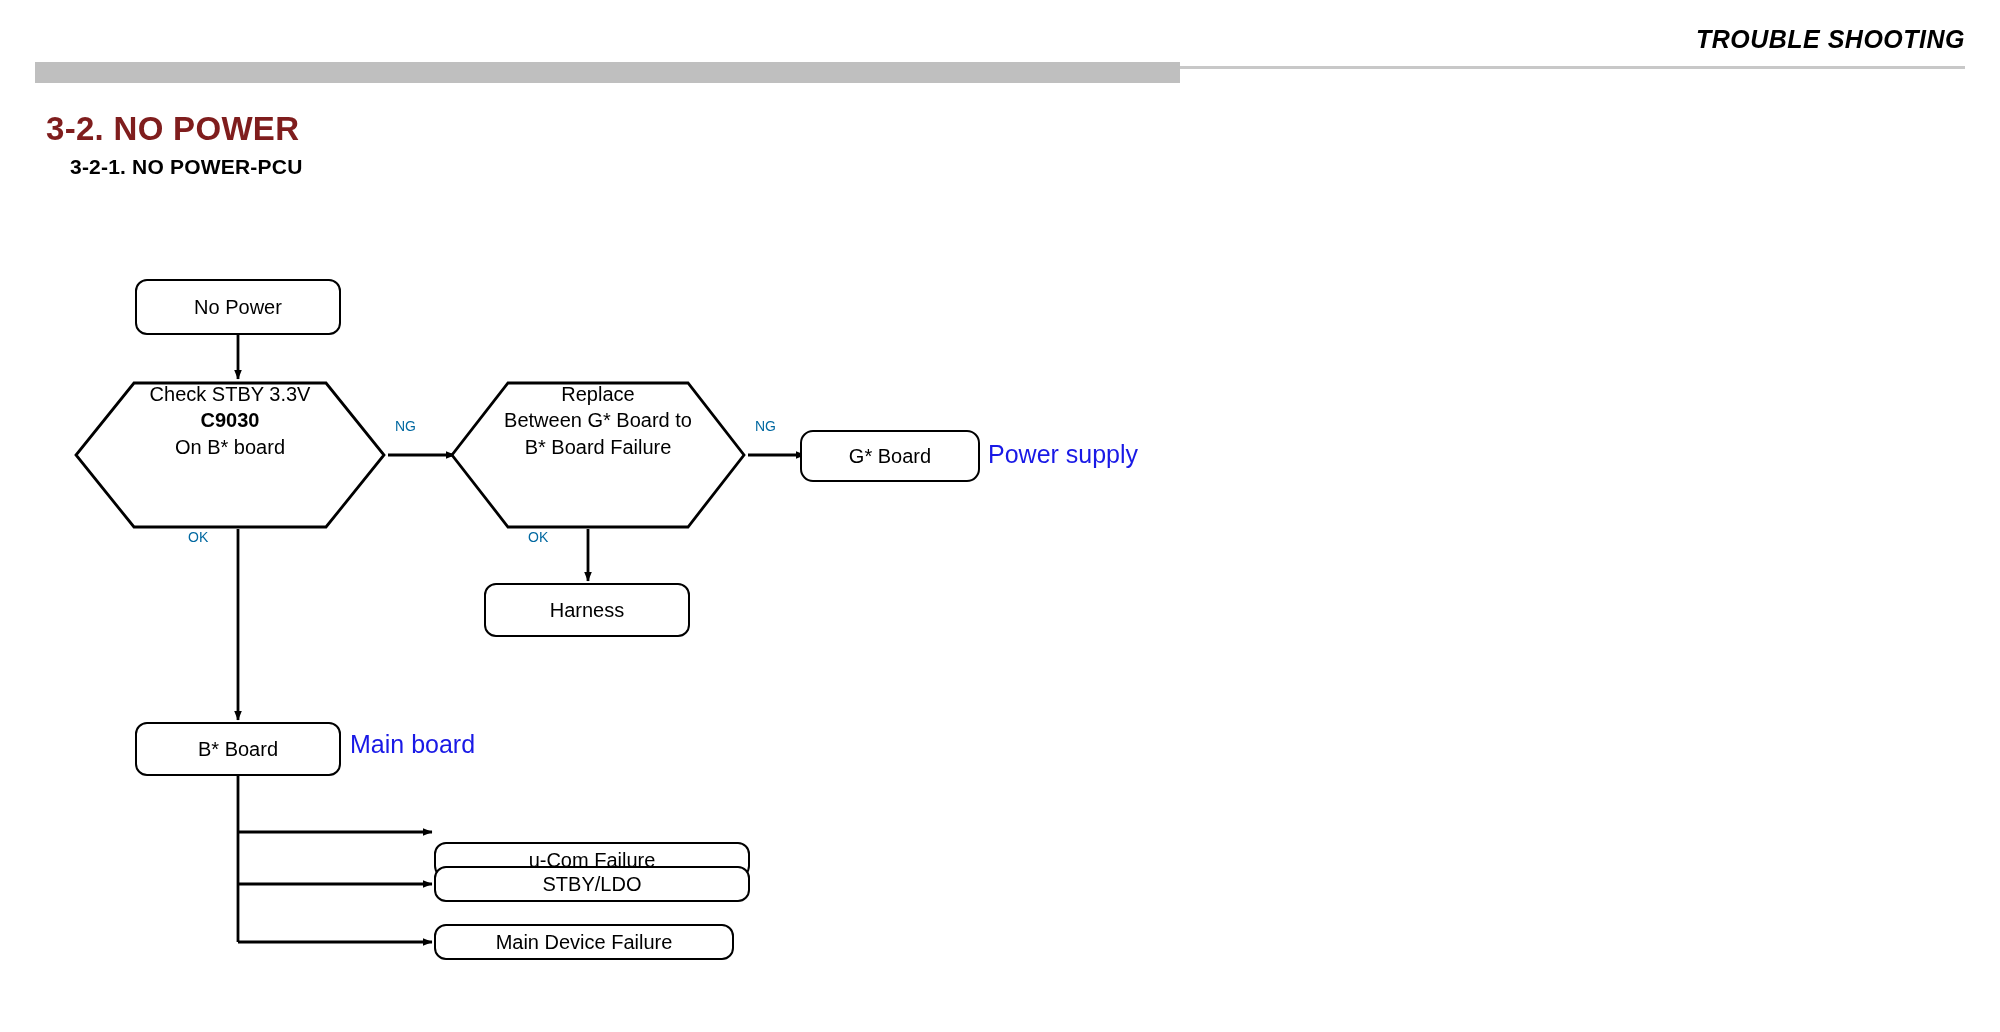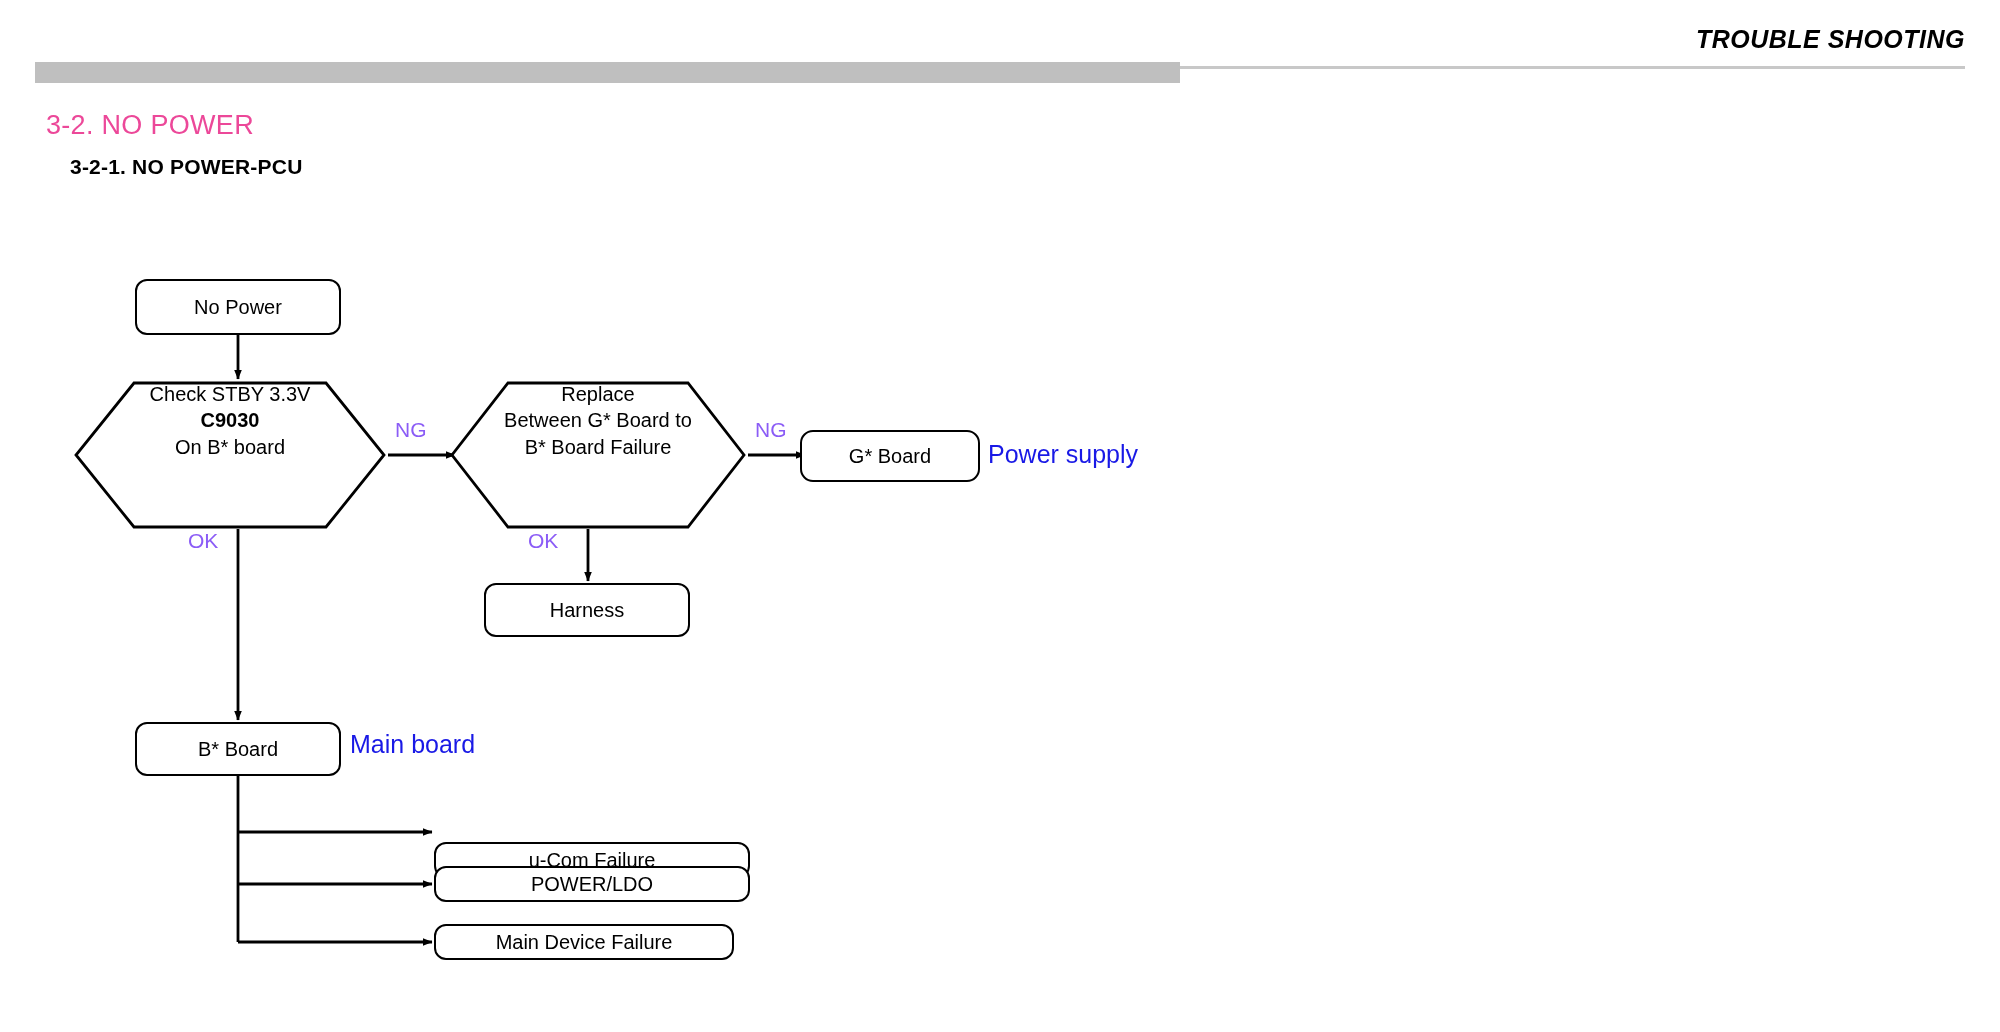--- a/index.html
+++ b/index.html
@@ -43,23 +43,23 @@
     width: 1145px;
     height: 21px;
     background: #bfbfbf;
   }
 
   
   #section-title {
     position: absolute;
     left: 46px;
     top: 110px;
-    font-size: 27px;
-    font-weight: normal;
-    color: #ec4899;
+    font-size: 33px;
+    font-weight: bold;
+    color: #7f1d1d;
     letter-spacing: 0.3px;
     white-space: nowrap;
   }
   #subsection-title {
     position: absolute;
     left: 70px;
     top: 155px;
     font-size: 21px;
     font-weight: bold;
     color: #000000;
@@ -120,22 +120,22 @@
     white-space: nowrap;
   }
   .hex .bold-line { font-weight: bold; }
 
   #hex-check   { left: 74px;  top: 381px; width: 312px; height: 148px; }
   #hex-replace { left: 450px; top: 381px; width: 296px; height: 148px; }
 
   
   .edge-label {
     position: absolute;
-    font-size: 21px;
-    color: #8b5cf6;
+    font-size: 14px;
+    color: #0369a1;
     white-space: nowrap;
   }
   #label-ng-1 { left: 395px; top: 418px; }
   #label-ng-2 { left: 755px; top: 418px; }
   #label-ok-1 { left: 188px; top: 529px; }
   #label-ok-2 { left: 528px; top: 529px; }
 
   
   .annotation {
     position: absolute;
@@ -219,21 +219,21 @@
 
 <div class="node-box" id="box-b-board">
   <span>B* Board</span>
 </div>
 
 <div class="node-box" id="box-ucom">
   <span>u-Com Failure</span>
 </div>
 
 <div class="node-box" id="box-ddcon">
-  <span>POWER/LDO</span>
+  <span>STBY/LDO</span>
 </div>
 
 <div class="node-box" id="box-maindev">
   <span>Main Device Failure</span>
 </div>
 
 <div class="edge-label" id="label-ng-1">NG</div>
 <div class="edge-label" id="label-ng-2">NG</div>
 <div class="edge-label" id="label-ok-1">OK</div>
 <div class="edge-label" id="label-ok-2">OK</div>

